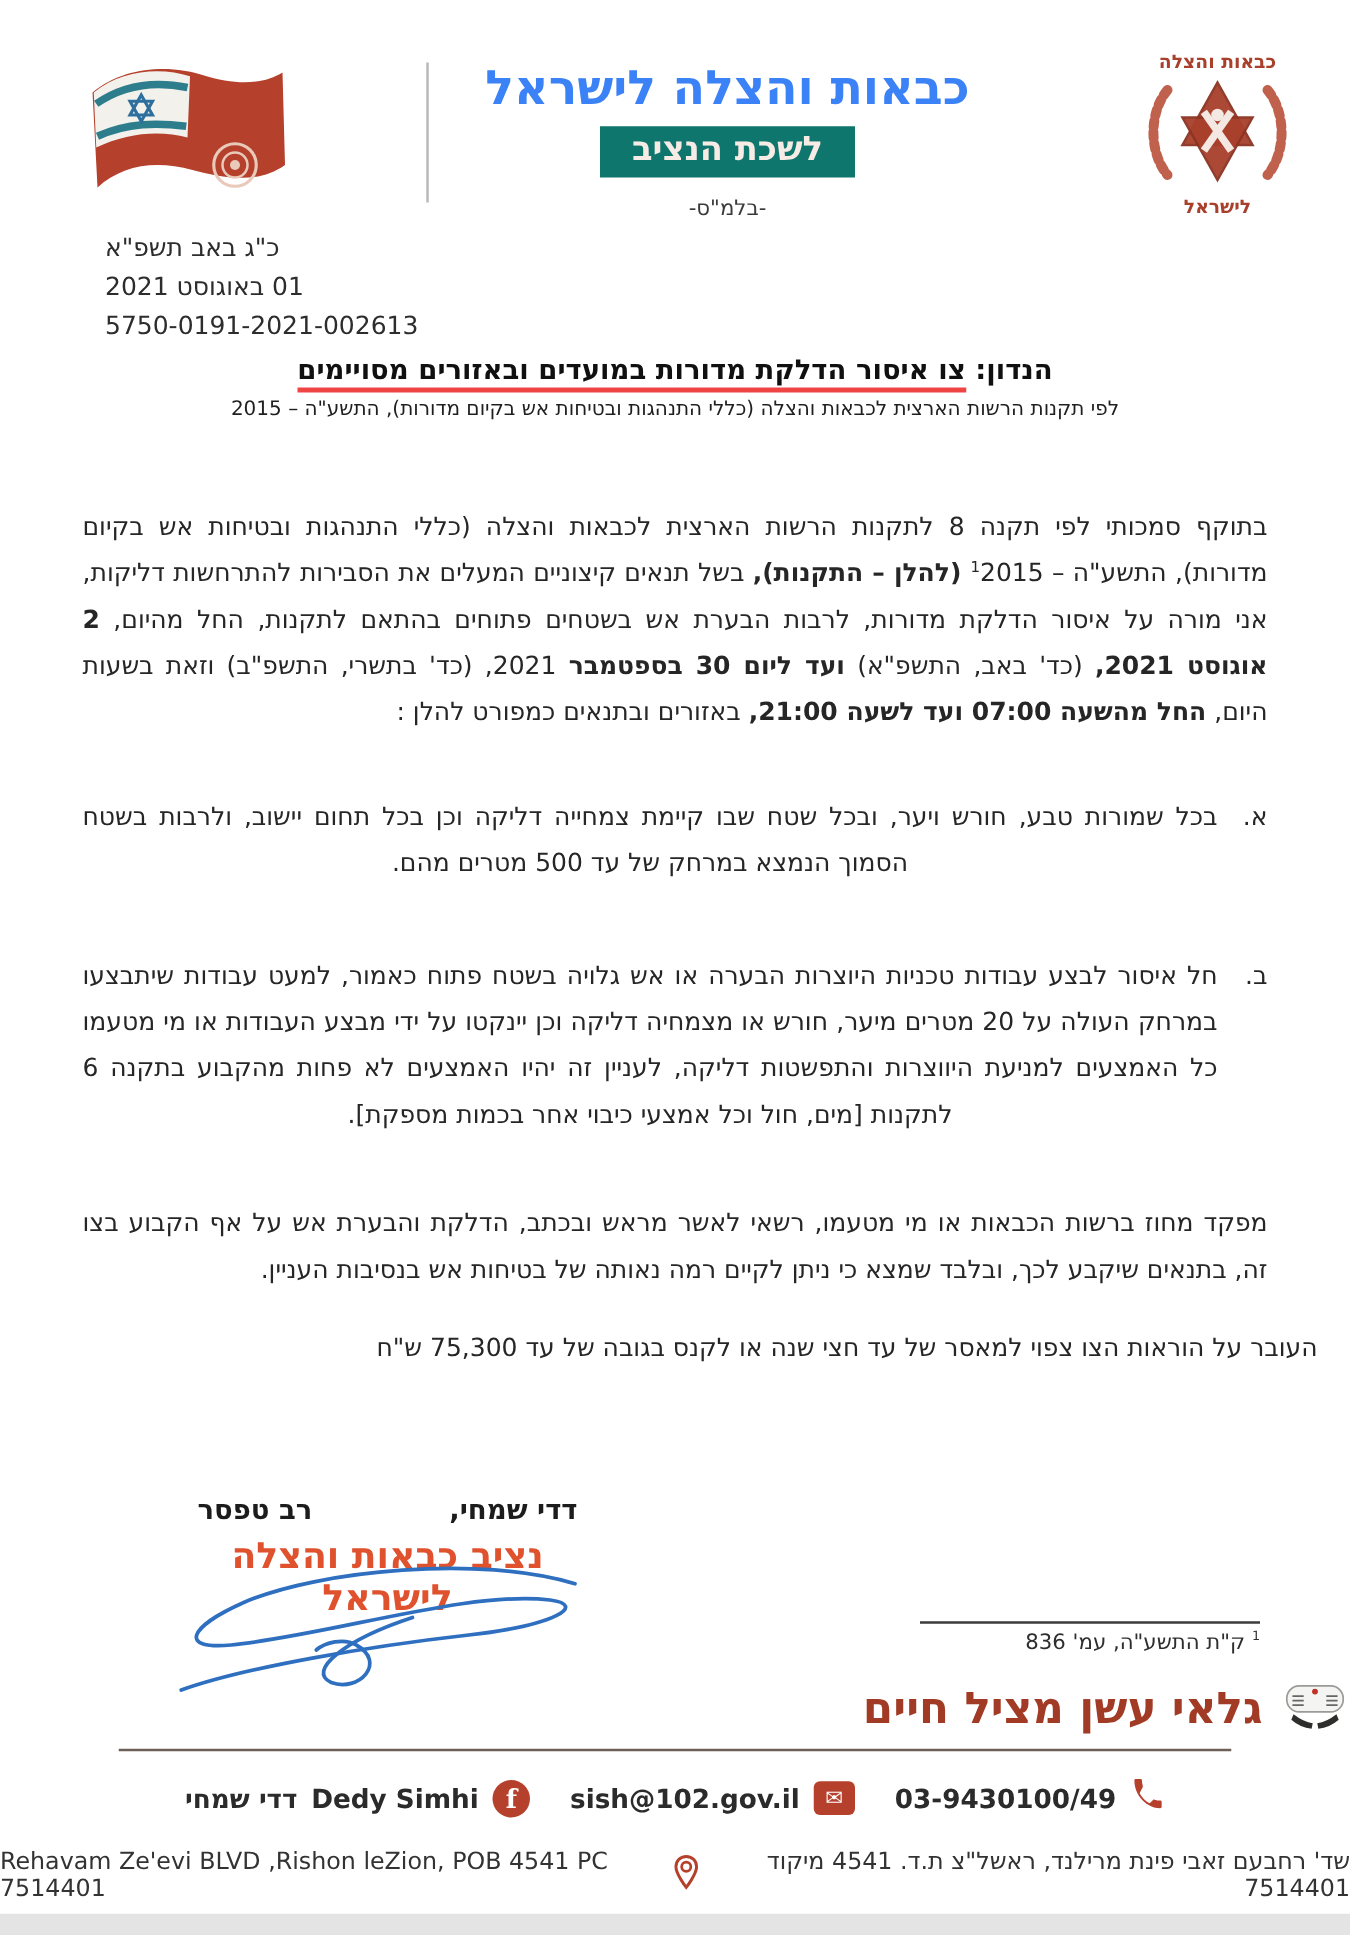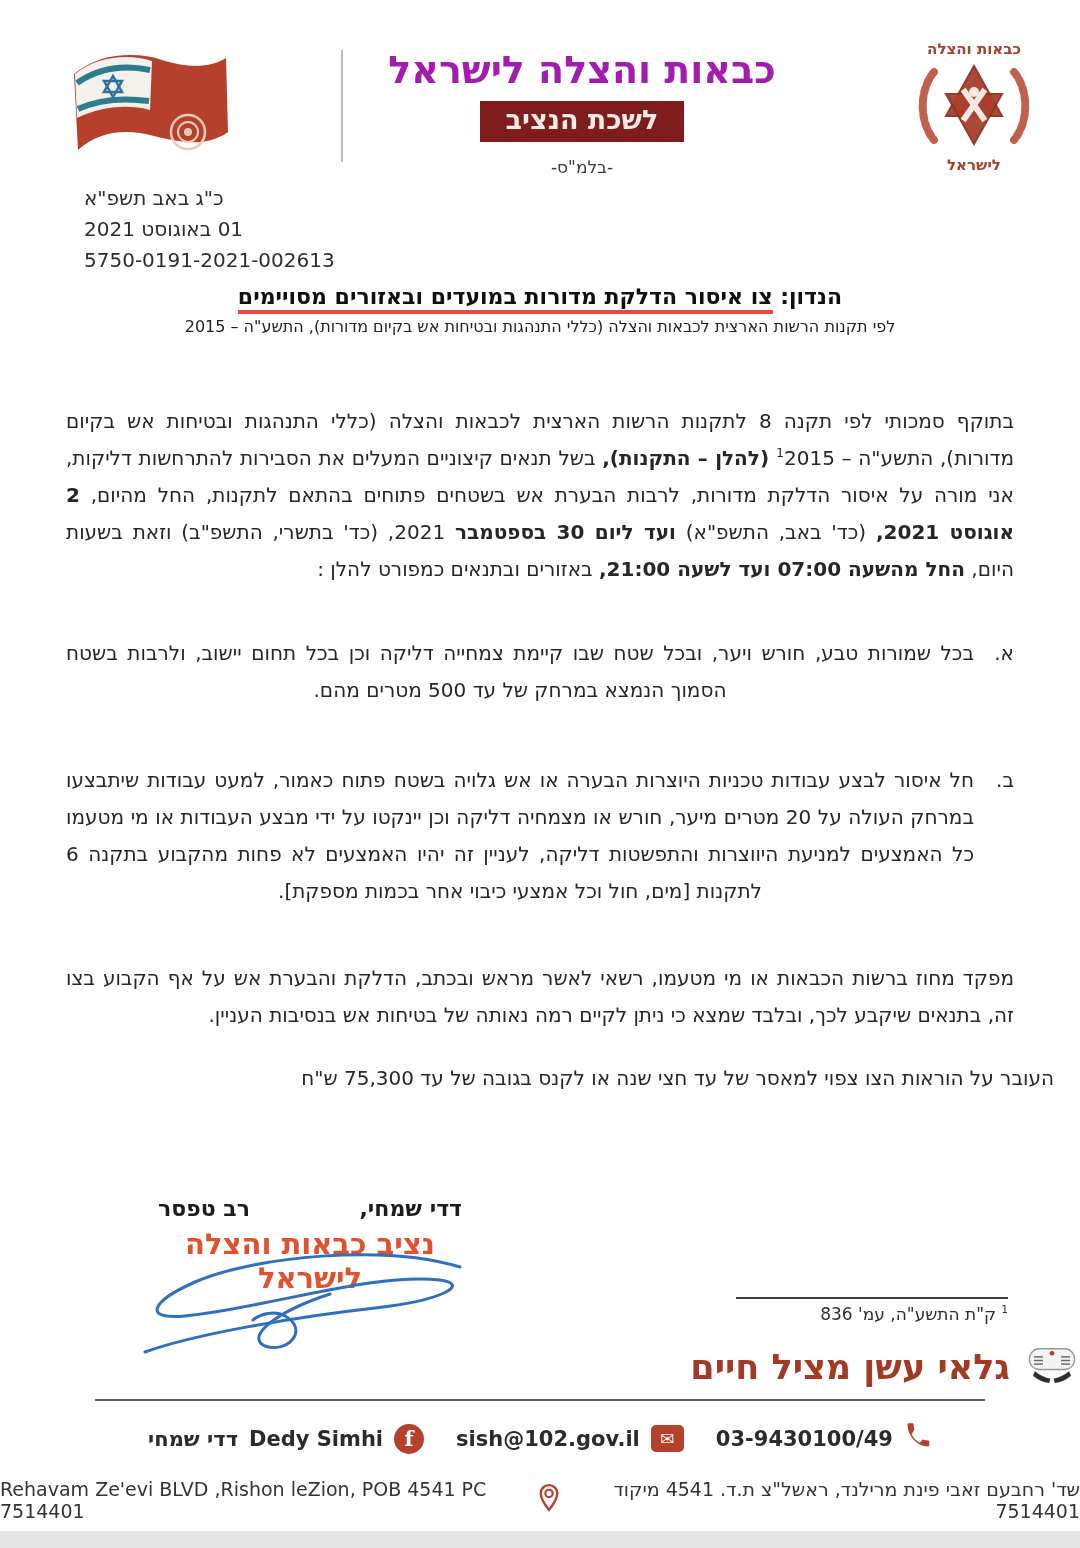--- a/index.html
+++ b/index.html
@@ -3,22 +3,22 @@
 <meta charset="utf-8">
 <style>
   html,body{margin:0;padding:0;background:#9a9a9a;}
   .page{position:relative;width:1080px;height:1548px;margin:0 auto;background:#ffffff;
         font-family:"DejaVu Sans","Liberation Sans",sans-serif;color:#222;overflow:hidden;}
 
   
   .flag-logo{position:absolute;top:40px;left:60px;}
   .hdr-divider{position:absolute;top:50px;left:341px;width:2px;height:112px;background:#b9b9b9;}
   .hdr-center{position:absolute;top:50px;left:352px;width:460px;text-align:center;}
-  .org-title{margin:0;font-size:38px;font-weight:700;color:#a21caf;line-height:1.1;direction:rtl;}
-  .office-badge{display:inline-block;margin-top:9px;background:#7f1d1d;color:#f6ebe5;
+  .org-title{margin:0;font-size:38px;font-weight:700;color:#3b82f6;line-height:1.1;direction:rtl;}
+  .office-badge{display:inline-block;margin-top:9px;background:#0f766e;color:#f6ebe5;
                 font-size:27px;font-weight:700;padding:3px 26px 7px;direction:rtl;}
   .classification{margin-top:15px;font-size:17px;color:#3a3a3a;direction:rtl;}
   .emblem-logo{position:absolute;top:28px;left:904px;}
 
   
   .date-block{position:absolute;top:183px;left:84px;width:330px;direction:rtl;text-align:left;
               font-size:20px;line-height:1.55;color:#2d2d2d;}
   .ref-number{direction:ltr;text-align:left;}
 
   

